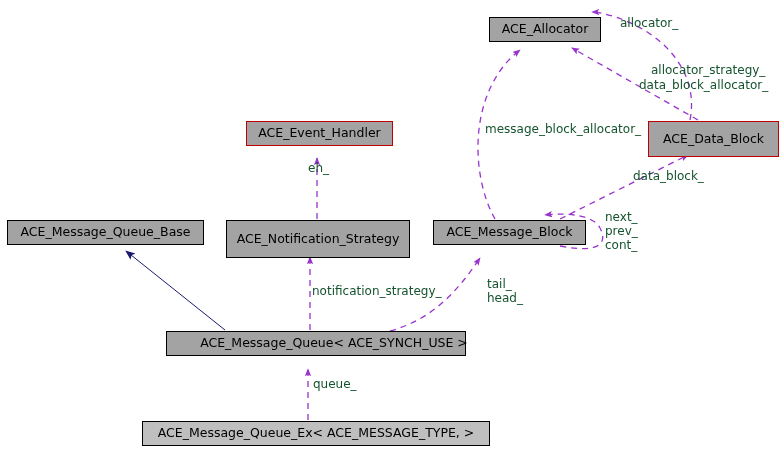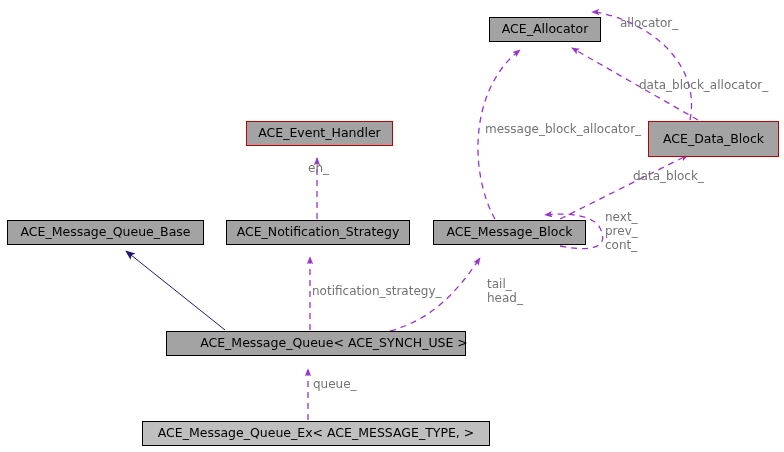--- a/index.html
+++ b/index.html
@@ -20,21 +20,21 @@
     font-size:12.5px;
     color:#000000;
     white-space:nowrap;
     line-height:1;
   }
   .node.red{border-color:#c00000;border-width:1px;text-align:right;}
   .node.focus{background:#bfbfbf;border-color:#000000;}
   .edge-label{
     position:absolute;
     font-size:12px;
-    color:#737373;
+    color:#14532d;
     white-space:nowrap;
     line-height:13px;
   }
 </style>
 </head>
 <body>
 
 <div id="canvas">
 
   <svg class="edges" viewBox="0 0 784 452">
@@ -97,37 +97,38 @@
   </div>
 
   <div class="node red" style="left:648px;top:121px;width:131px;height:36px;">
     <span>ACE_Data_Block</span>
   </div>
 
   <div class="node" style="left:7px;top:220px;width:197px;height:25px;">
     <span>ACE_Message_Queue_Base</span>
   </div>
 
-  <div class="node" style="left:226px;top:220px;width:184px;height:25px;text-align:right;">
+  <div class="node" style="left:226px;top:220px;width:184px;height:38px;text-align:right;">
     <span>ACE_Notification_Strategy</span>
   </div>
 
   <div class="node" style="left:433px;top:220px;width:153px;height:25px;">
     <span>ACE_Message_Block</span>
   </div>
 
   <div class="node" style="left:166px;top:331px;width:300px;height:25px;padding-left:36px;">
     <span>ACE_Message_Queue&lt; ACE_SYNCH_USE &gt;</span>
   </div>
 
   <div class="node focus" style="left:142px;top:421px;width:348px;height:25px;">
     <span>ACE_Message_Queue_Ex&lt; ACE_MESSAGE_TYPE, &gt;</span>
   </div>
 
   <div class="edge-label" style="left:620px;top:17px;">allocator_</div>
+  <div class="edge-label" style="left:651px;top:64px;">allocator_strategy_</div>
   <div class="edge-label" style="left:639px;top:79px;">data_block_allocator_</div>
   <div class="edge-label" style="left:485px;top:123px;">message_block_allocator_</div>
   <div class="edge-label" style="left:633px;top:170px;">data_block_</div>
   <div class="edge-label" style="left:308px;top:162px;">eh_</div>
   <div class="edge-label" style="left:605px;top:211px;">next_</div>
   <div class="edge-label" style="left:605px;top:225px;">prev_</div>
   <div class="edge-label" style="left:605px;top:239px;">cont_</div>
   <div class="edge-label" style="left:312px;top:285px;">notification_strategy_</div>
   <div class="edge-label" style="left:487px;top:278px;">tail_</div>
   <div class="edge-label" style="left:487px;top:292px;">head_</div>

